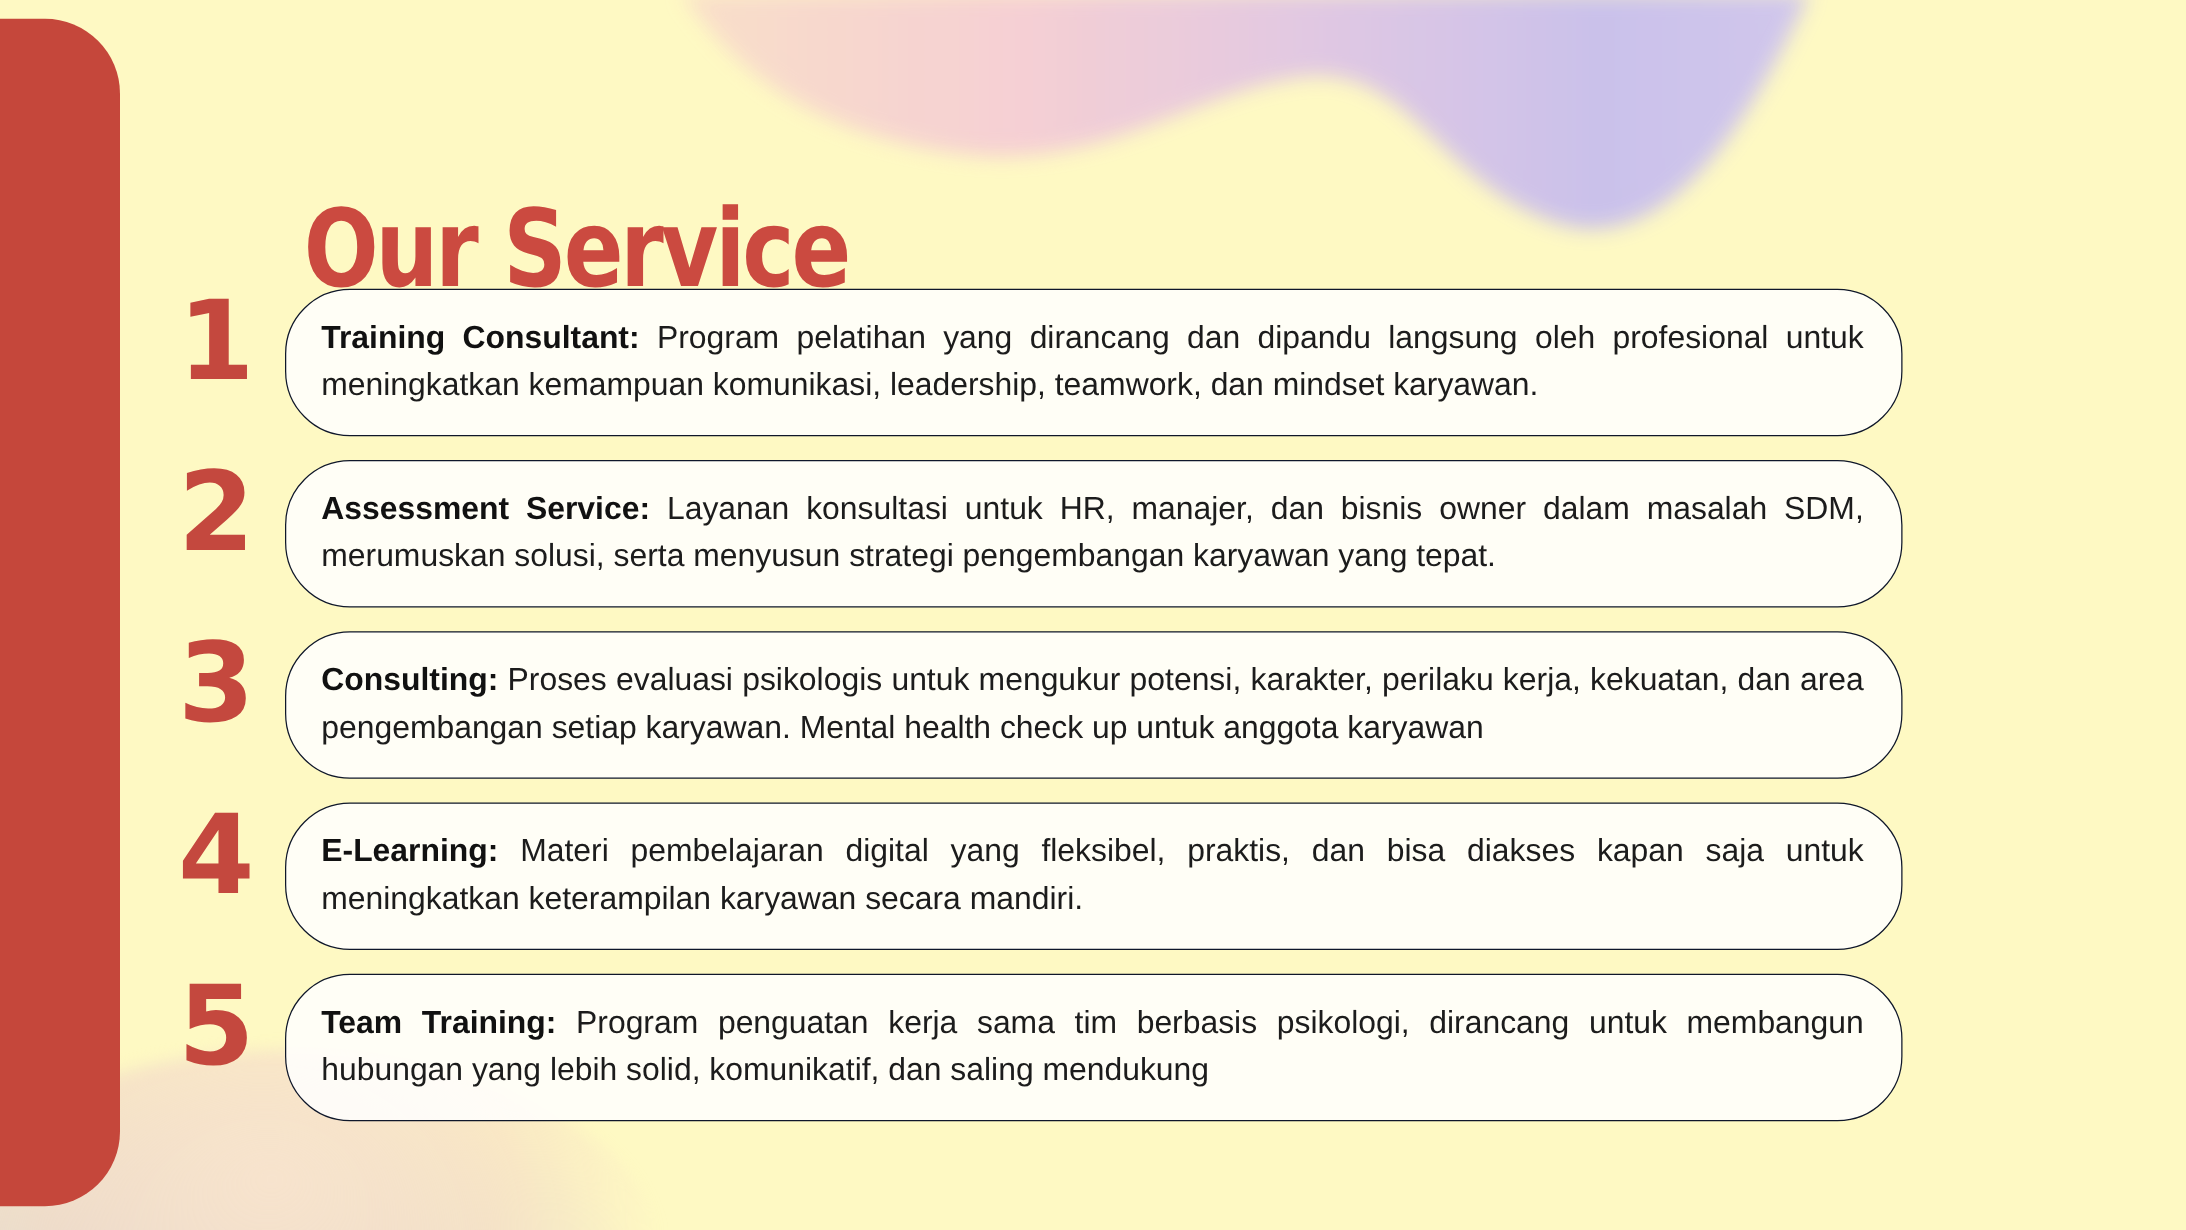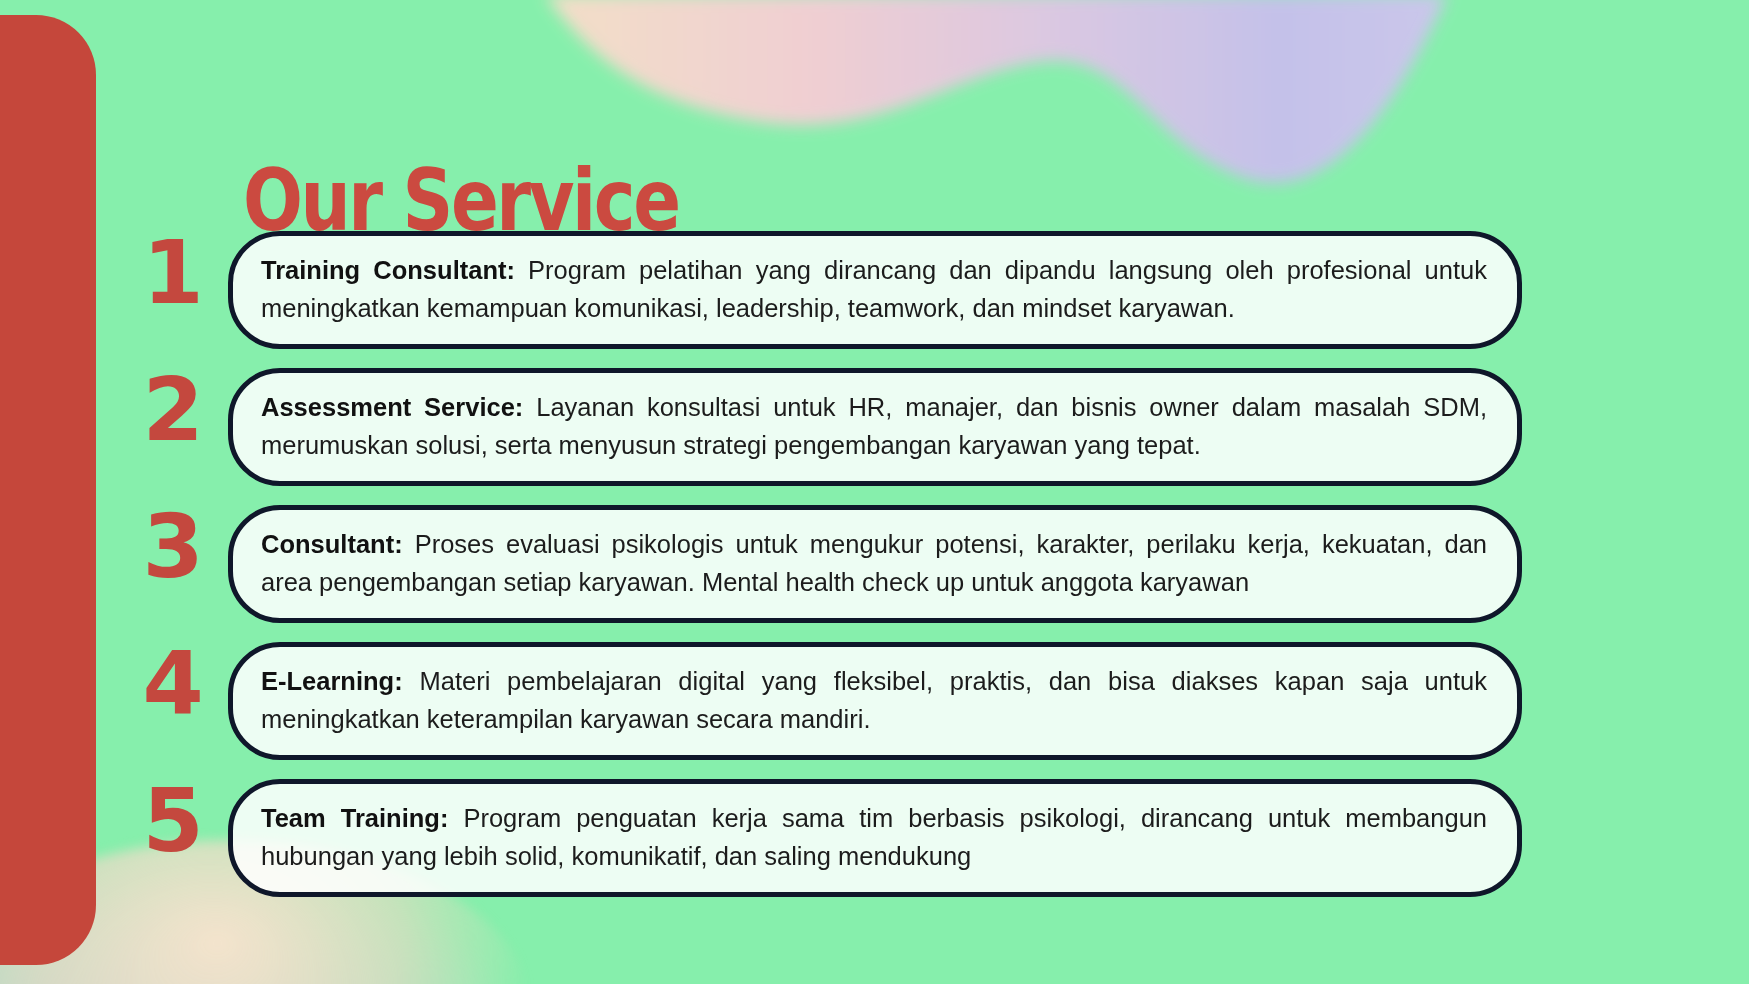--- a/index.html
+++ b/index.html
@@ -1,20 +1,20 @@
 <!DOCTYPE html>
 <html><head>
 <meta charset="utf-8">
 <style>
   html,body{margin:0;padding:0;background:#ffffff;}
   .stage{
     position:relative;
     width:1749px;height:984px;
     overflow:hidden;
-    background:#86efac;
+    background:#fef9c3;
     font-family:"Liberation Sans", sans-serif;
   }
   
   .top-blob{
     position:absolute;left:0;top:0;width:1749px;height:240px;
     z-index:0;pointer-events:none;
   }
   
   .bottom-glow{
     position:absolute;left:-70px;top:840px;width:600px;height:340px;
@@ -58,21 +58,21 @@
     width:110px;flex:0 0 110px;
     display:flex;justify-content:center;align-items:flex-start;
     font-family:"DejaVu Sans", sans-serif;
     font-weight:bold;
     font-size:88px;line-height:80px;
     color:#C4483E;
     padding-top:2px;
   }
   .service-card{
     flex:1 1 auto;
-    border:5px solid #0f172a;
+    border:1px solid #0f172a;
     border-radius:52px;
     background:rgba(255,255,255,0.85);
     display:flex;align-items:center;
     padding:10px 30px 12px 28px;
     box-sizing:border-box;
     justify-content:flex-end;
   }
   .service-text{
     margin:0;
     font-size:25.5px;
@@ -127,21 +127,21 @@
     <div class="service-row">
       <div class="service-number">2</div>
       <div class="service-card">
         <p class="service-text"><strong><span>Assessment Service</span><span>: </span></strong><span>Layanan konsultasi untuk HR, manajer, dan bisnis owner dalam masalah SDM, merumuskan solusi, serta menyusun strategi pengembangan karyawan yang tepat.</span></p>
       </div>
     </div>
 
     <div class="service-row">
       <div class="service-number">3</div>
       <div class="service-card">
-        <p class="service-text"><strong><span>Consultant</span><span>: </span></strong><span>Proses evaluasi psikologis untuk mengukur potensi, karakter, perilaku kerja, kekuatan, dan area pengembangan setiap karyawan. Mental health check up untuk anggota karyawan</span></p>
+        <p class="service-text"><strong><span>Consulting</span><span>: </span></strong><span>Proses evaluasi psikologis untuk mengukur potensi, karakter, perilaku kerja, kekuatan, dan area pengembangan setiap karyawan. Mental health check up untuk anggota karyawan</span></p>
       </div>
     </div>
 
     <div class="service-row">
       <div class="service-number">4</div>
       <div class="service-card">
         <p class="service-text"><strong><span>E-Learning</span><span>: </span></strong><span>Materi pembelajaran digital yang fleksibel, praktis, dan bisa diakses kapan saja untuk meningkatkan keterampilan karyawan secara mandiri.</span></p>
       </div>
     </div>
 

